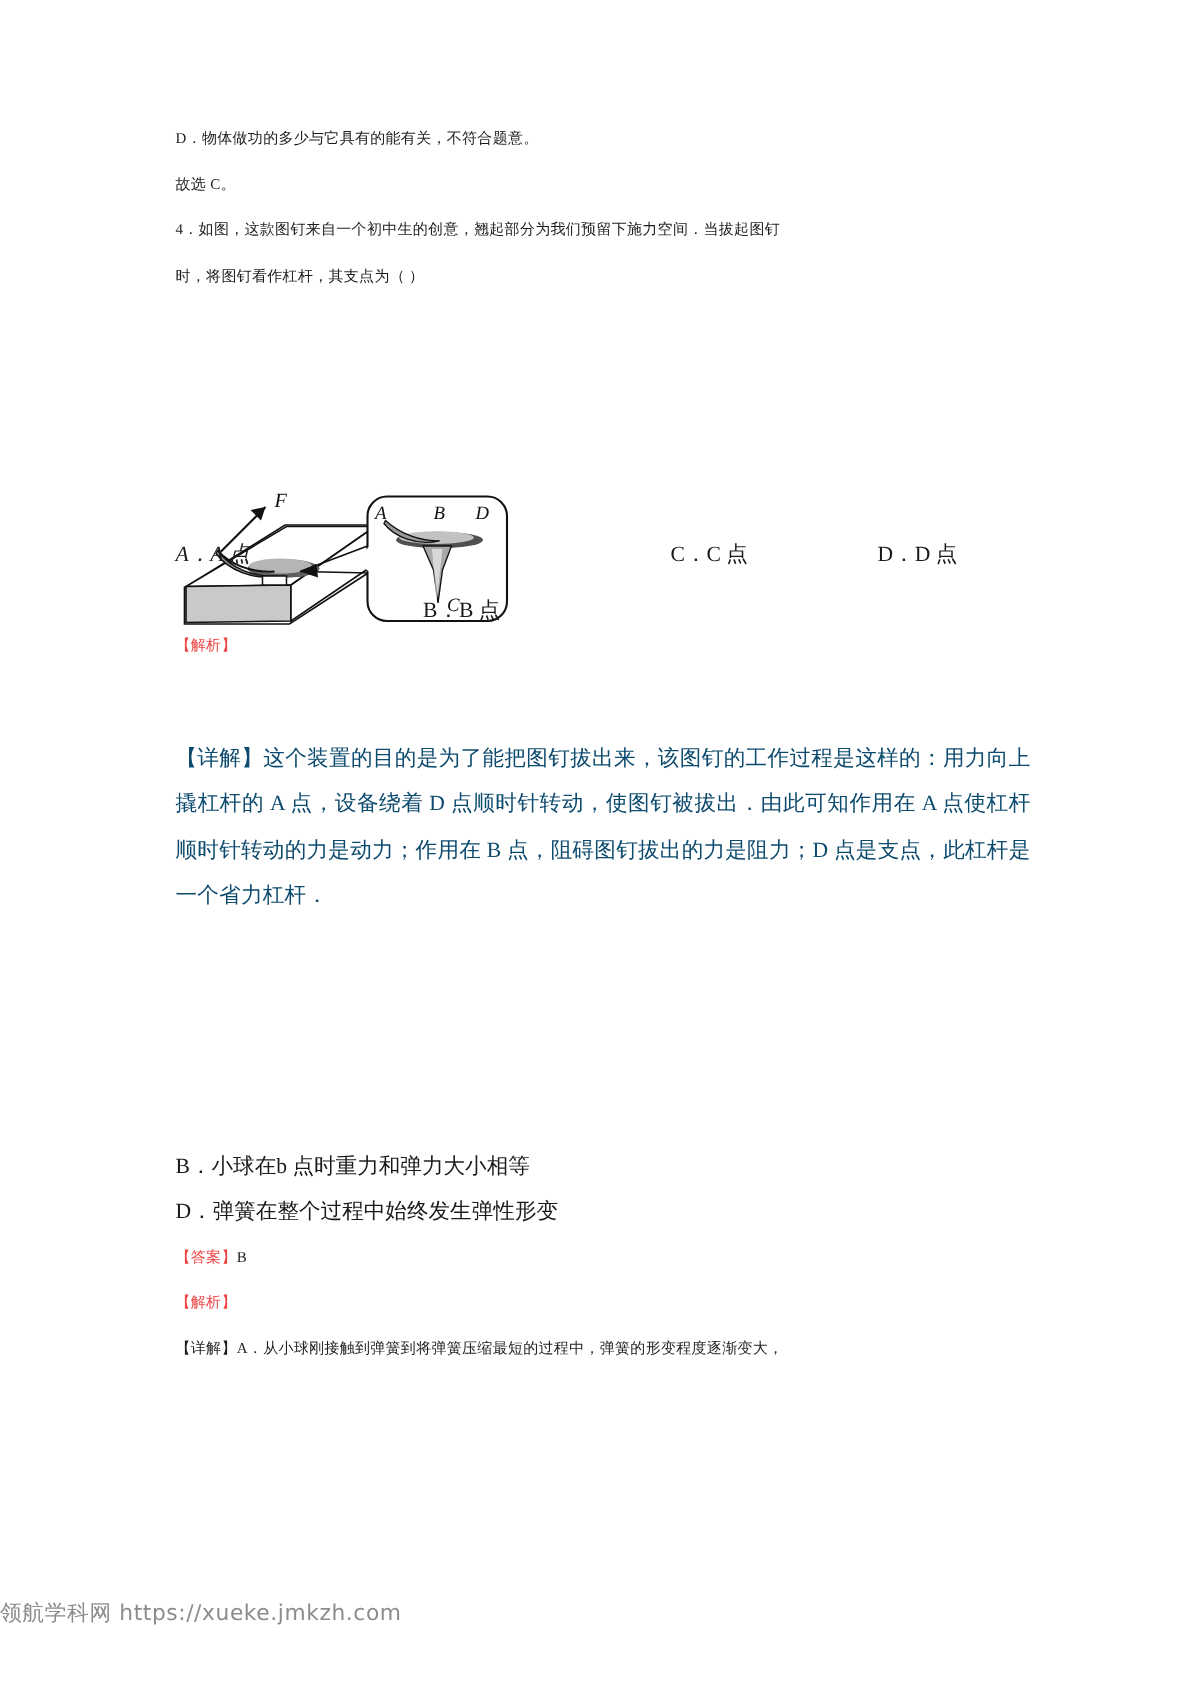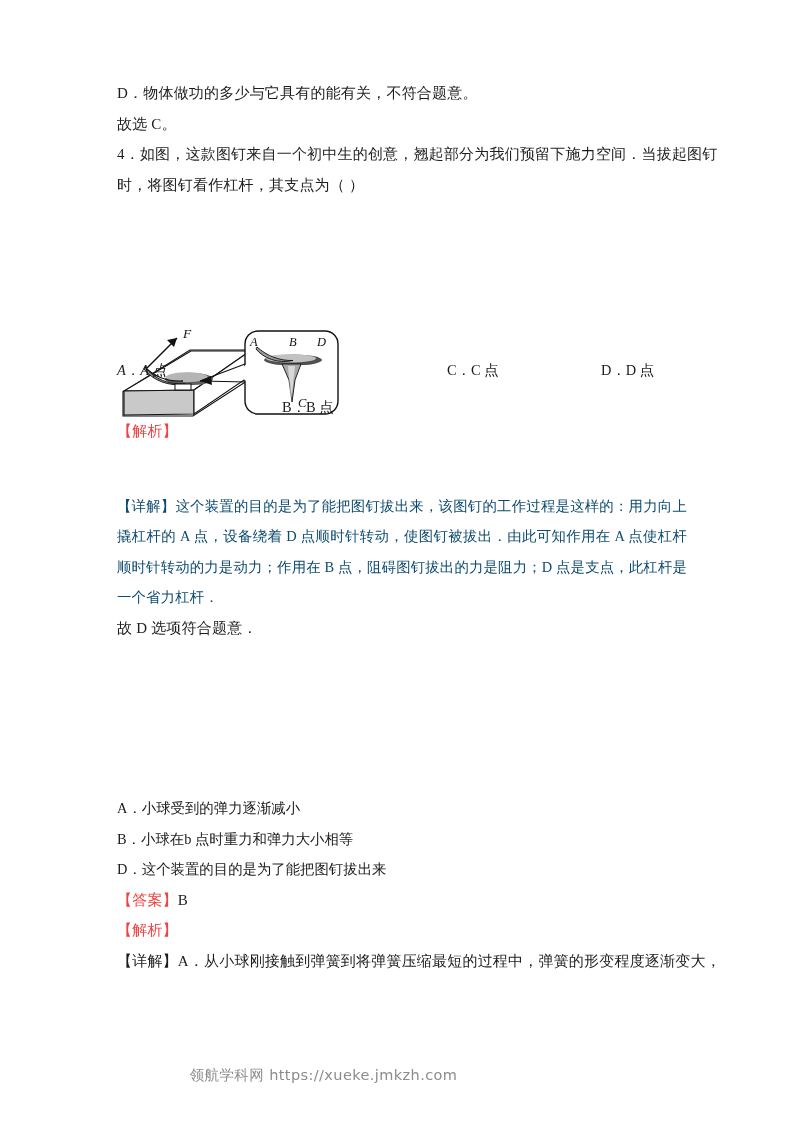--- a/index.html
+++ b/index.html
@@ -21,21 +21,21 @@
     width: 793px;
     height: 1122px;
   }
   .content {
     position: absolute;
     left: 117px;
     top: 78px;
     width: 570px;
   }
   .line {
-    font-size: 15px;
+    font-size: 10px;
     line-height: 30.5px;
     letter-spacing: 0.2px;
     color: #1d1d1d;
     white-space: nowrap;
   }
   .para {
     font-size: 14.4px;
     line-height: 30.5px;
     letter-spacing: 0.15px;
     text-align: justify;
@@ -53,35 +53,35 @@
     line-height: 30.5px;
   }
   .opt-row span {
     position: absolute;
     top: 0;
     white-space: nowrap;
   }
   .opt-a { left: 0px; font-style: italic; }
   .opt-b { left: 165px; margin-top: 37px; }
   .opt-c { left: 330px; }
-  .opt-d { left: 484px; }
+  .opt-d { left: 468px; }
   .opt-list .opt-item {
     font-size: 14.4px;
     line-height: 30.5px;
     white-space: nowrap;
   }
   .fig-block {
     position: relative;
   }
   .watermark {
     position: absolute;
     left: 0;
     top: 1066px;
     width: 647px;
-    text-align: center;
+    text-align: left;
     font-family: "DejaVu Sans", "Liberation Sans", sans-serif;
     font-size: 14.5px;
     color: #8c8c8c;
     letter-spacing: 0.4px;
   }
   .fig1 {
     position: absolute;
     left: 0px;
     top: 124px;
     width: 340px;
@@ -165,31 +165,29 @@
       <span class="opt-c">C．C 点</span>
       <span class="opt-d">D．D 点</span>
     </div>
 
     <div class="line"><span class="marker">【答案】</span><span>D</span></div>
 
     <div class="line"><span class="marker">【解析】</span></div>
 
     <div class="para"><span>【详解】</span><span>这个装置的目的是为了能把图钉拔出来，该图钉的工作过程是这样的：用力向上撬杠杆的 A 点，设备绕着 D 点顺时针转动，使图钉被拔出．由此可知作用在 A 点使杠杆顺时针转动的力是动力；作用在 B 点，阻碍图钉拔出的力是阻力；D 点是支点，此杠杆是一个省力杠杆．</span></div>
 
-    <div class="line">故 D 选项符合题意．</div>
 
 
     <div class="fig-block" style="height:150px;">
       
     </div>
 
     <div class="opt-list">
-      <div class="opt-item">A．小球受到的弹力逐渐减小</div>
       <div class="opt-item">B．小球在b 点时重力和弹力大小相等</div>
-      <div class="opt-item">D．这个装置的目的是为了能把图钉拔出来</div>
+      <div class="opt-item">D．弹簧在整个过程中始终发生弹性形变</div>
     </div>
 
     <div class="line"><span class="marker">【答案】</span><span>B</span></div>
 
     <div class="line"><span class="marker">【解析】</span></div>
 
     <div class="line"><span>【详解】</span><span>A．从小球刚接触到弹簧到将弹簧压缩最短的过程中，弹簧的形变程度逐渐变大，</span></div>
 
   </div>
 

